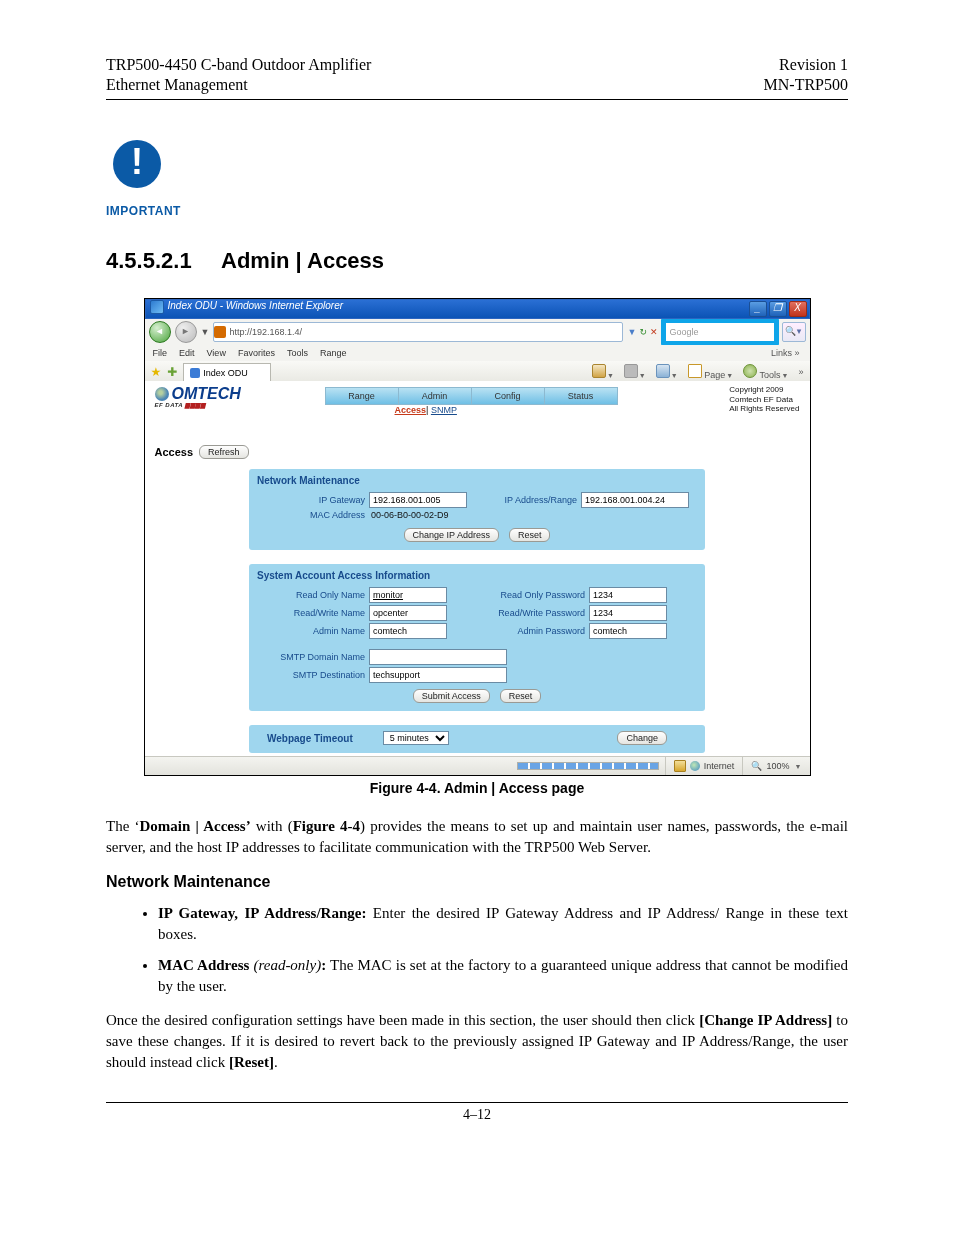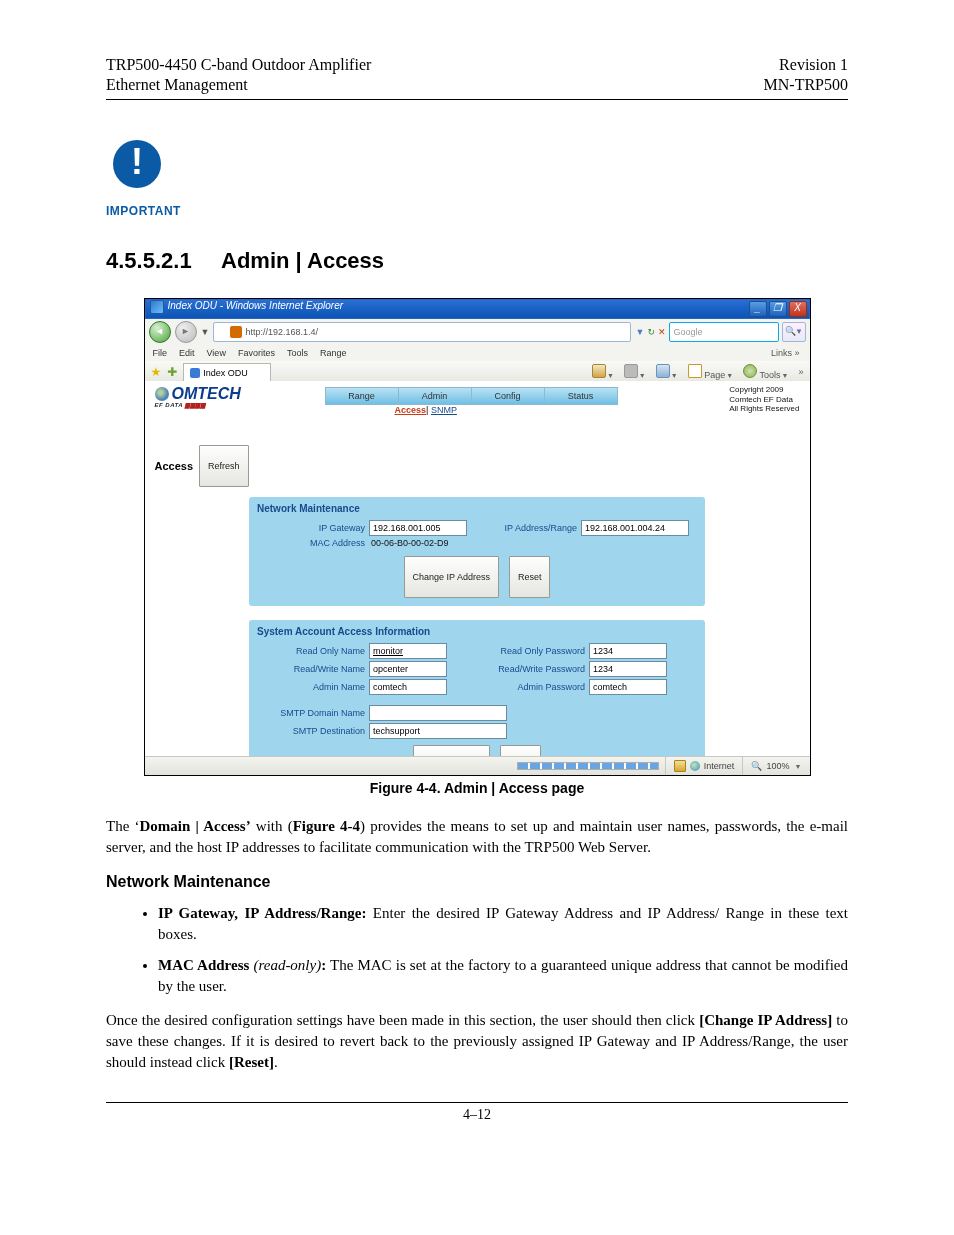--- a/index.html
+++ b/index.html
@@ -87,26 +87,26 @@
     background: #f3f3f0;
   }
   .navbtn {
     width: 20px; height: 20px; border-radius: 50%;
     background: radial-gradient(circle at 35% 30%, #d7f0d1, #4aa33a);
     border: 1px solid #2c7a20; color: #fff; text-align: center; line-height: 18px;
   }
   .navbtn.grey { background: radial-gradient(circle at 35% 30%, #eee, #bbb); border-color:#999; color:#777; }
   .address {
     flex: 1; height: 18px; background: #fff; border: 1px solid #9cb8d6; border-radius: 2px;
-    display: flex; align-items: center; padding: 0 16px; color: #555;
+    display: flex; align-items: center; padding: 0 0; color: #555;
   }
   .address .favicon { width:12px; height:12px; background:#d46a00; border-radius:2px; margin-right:3px; }
   .searchwrap { display:flex; align-items:center; gap:3px; }
   .search {
-    width: 100px; height: 18px; background: #fff; border: 1px solid #0ea5e9; border-radius: 2px;
+    width: 100px; height: 18px; background: #fff; border: 5px solid #0ea5e9; border-radius: 2px;
     display: flex; align-items: center; padding: 0 4px; color: #999;
   }
   .searchgo { width:22px; height:18px; border:1px solid #9cb8d6; border-radius:2px; background:linear-gradient(#fef,#e9e9f5); color:#5b6da6; text-align:center; line-height:16px; }
   .menubar {
     height: 16px; background: #f3f3f0; display: flex; gap: 12px; padding: 0 8px;
     align-items: center; color: #333;
     position: relative;
   }
   .menubar .links-lbl { position:absolute; right:10px; color:#555; }
   .tabsrow {
@@ -150,22 +150,22 @@
   }
   .mainnav .nitem + .nitem { border-left: none; }
   .subnav { position:absolute; left:240px; top:20px; font-size:9px; }
   .subnav a { text-decoration: underline; }
   .subnav .active { color:#c63a1a; font-weight:bold; }
   .subnav .other { color:#184b8c; }
   .copyright { position:absolute; right:0; top:0; font-size:8px; color:#111; line-height:1.2; }
   .sect-label { font-family: Arial; font-weight:bold; font-size:11px; margin-top:26px; display:flex; align-items:center; gap:6px; }
   .btn {
     background: linear-gradient(#fefefe,#e5e5e1);
-    border: 1px solid #9a9a94; border-radius:1px;
-    padding: 15px 8px; font-size:9px; color:#222;
+    border: 1px solid #9a9a94; border-radius:6px;
+    padding: 1px 8px; font-size:9px; color:#222;
   }
   .panel {
     width: 440px; margin: 10px auto 0 auto;
     background: #9fd6ee;
     border-radius: 3px;
     padding: 6px 8px 8px 8px;
   }
   .panel-title { color: #184b8c; font-weight: bold; font-size: 10px; margin-bottom: 4px; }
   .prow { display:flex; margin: 2px 0; align-items:center; }
   .plabel { color:#184b8c; font-size:9px; text-align:right; flex: 0 0 108px; padding-right:4px; }

